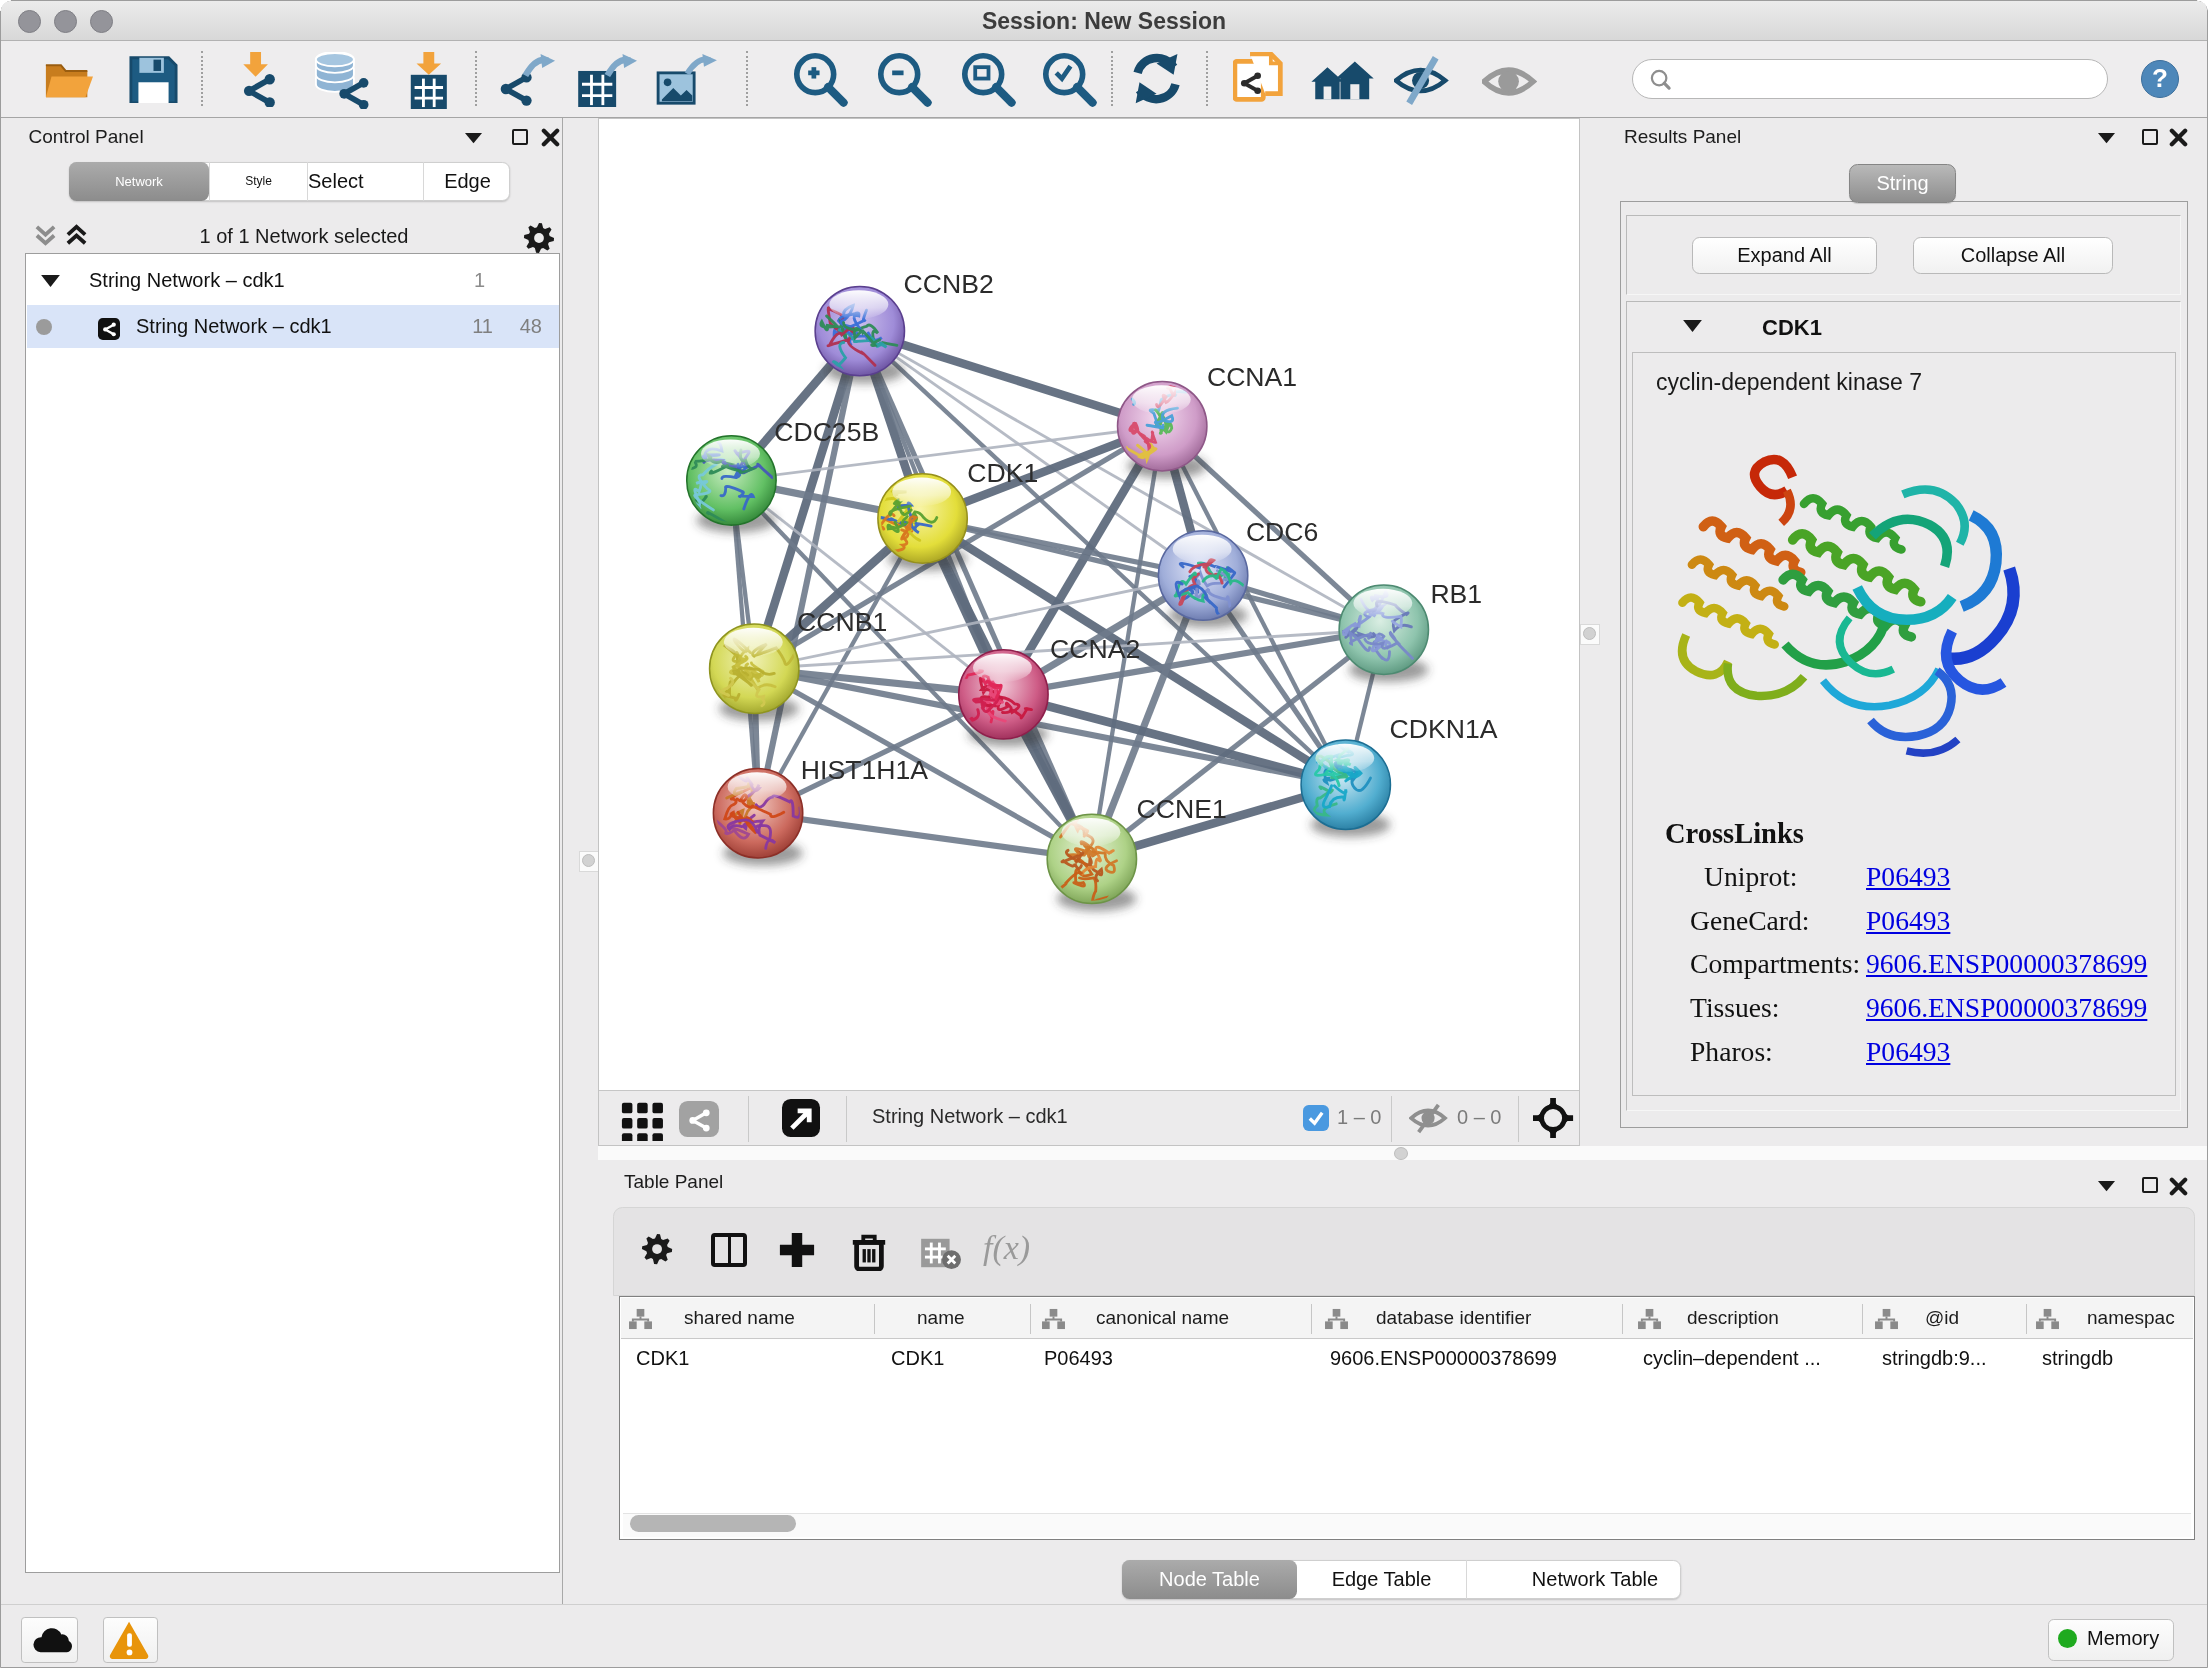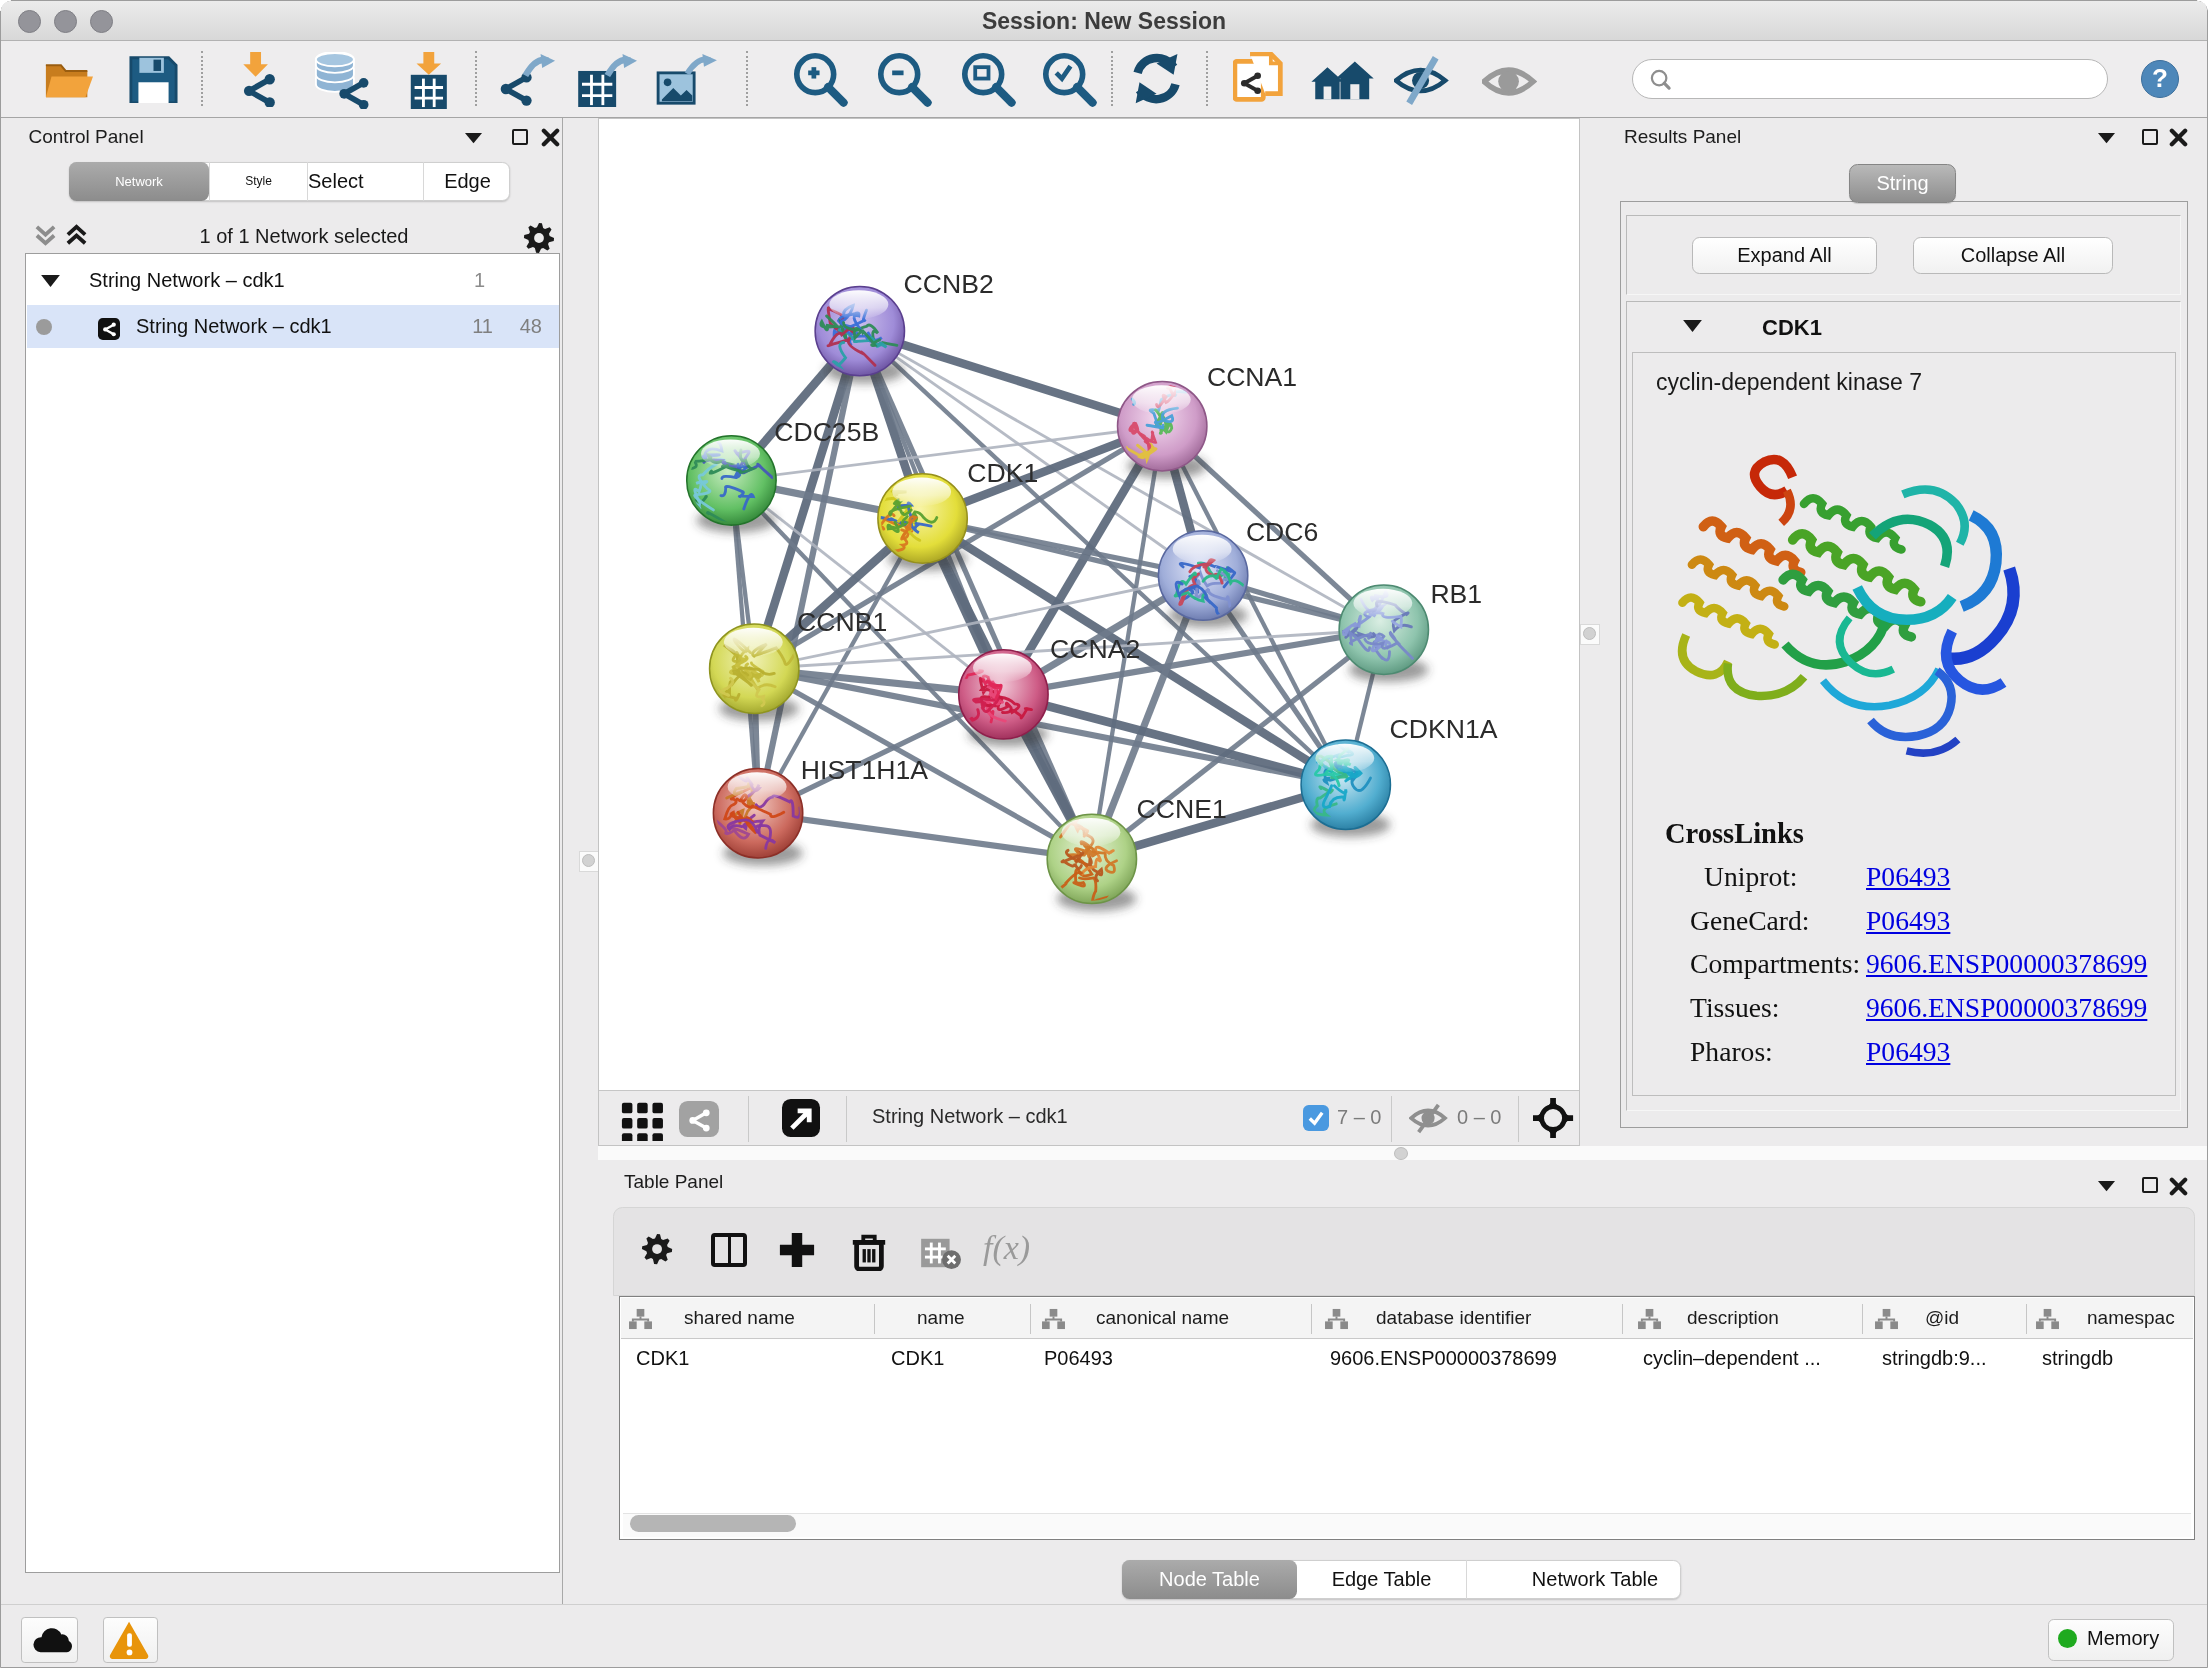--- a/index.html
+++ b/index.html
@@ -541,21 +541,21 @@
 <div class="abs" style="left:782px;top:1099px;width:38px;height:38px;background:#111;border-radius:8.6px;"></div>
 <svg class="abs" style="left:788px;top:1105px" width="27" height="27" viewBox="0 0 28 28">
     <path d="M4 24 L20 8 M10 6 L22 6 L22 18" fill="none" stroke="#fff" stroke-width="5"></path>
   </svg>
 <div class="abs" style="left:846px;top:1096px;width:0;height:46px;border-left:1.9px solid #c9c9c9;"></div>
 <div class="abs" style="left:872px;top:1105px;width:304px;height:27px;font-size:20px;color:#2a2a2a;">String Network – cdk1</div>
 <div class="abs" style="left:1303px;top:1105px;width:26px;height:26px;background:#4a99e0;border-radius:5.7px;"></div>
 <svg class="abs" style="left:1306px;top:1108px" width="20" height="20" viewBox="0 0 21 21">
     <path d="M4 11 L9 16 L17 5" fill="none" stroke="#fff" stroke-width="3.5"></path>
   </svg>
-<div class="abs" style="left:1337px;top:1106px;width:86px;height:25px;font-size:20px;color:#7b7b7b;">7 – 0</div>
+<div class="abs" style="left:1337px;top:1106px;width:86px;height:25px;font-size:20px;color:#7b7b7b;">1 – 0</div>
 <div class="abs" style="left:1391px;top:1096px;width:0;height:46px;border-left:1.9px solid #c9c9c9;"></div>
 <svg class="abs" style="left:1409px;top:1103px" width="40" height="31" viewBox="0 0 42 33">
     <path d="M2 16 Q20 0 38 16 Q20 32 2 16 Z" fill="none" stroke="#8f8f8f" stroke-width="4"></path>
     <circle cx="20" cy="16" r="7" fill="#8f8f8f"></circle>
     <line x1="31" y1="2" x2="10" y2="31" stroke="#8f8f8f" stroke-width="4"></line>
   </svg>
 <div class="abs" style="left:1457px;top:1106px;width:86px;height:25px;font-size:20px;color:#7b7b7b;">0 – 0</div>
 <div class="abs" style="left:1518px;top:1096px;width:0;height:46px;border-left:1.9px solid #c9c9c9;"></div>
 <svg class="abs" style="left:1533px;top:1098px" width="42" height="42" viewBox="0 0 44 44">
     <circle cx="21" cy="21" r="12" fill="none" stroke="#111" stroke-width="5"></circle>

